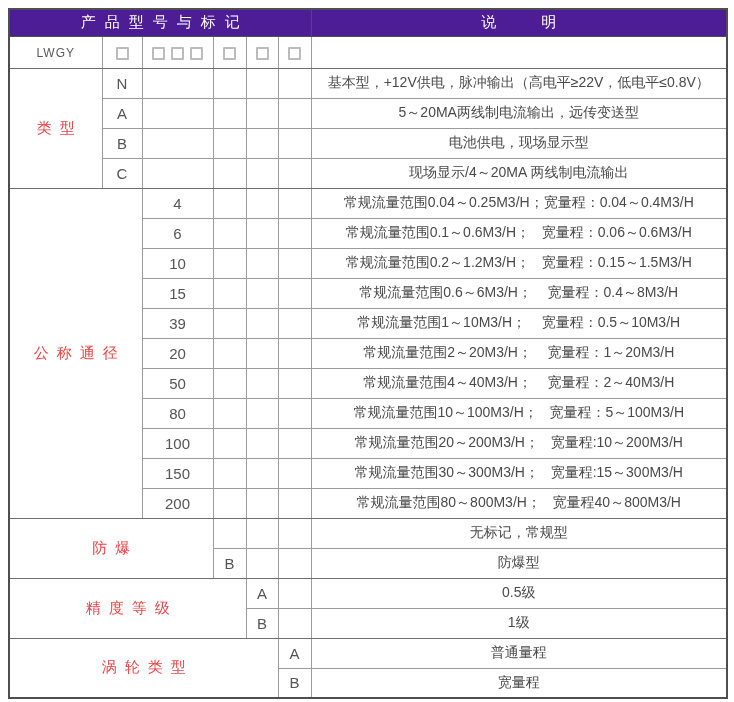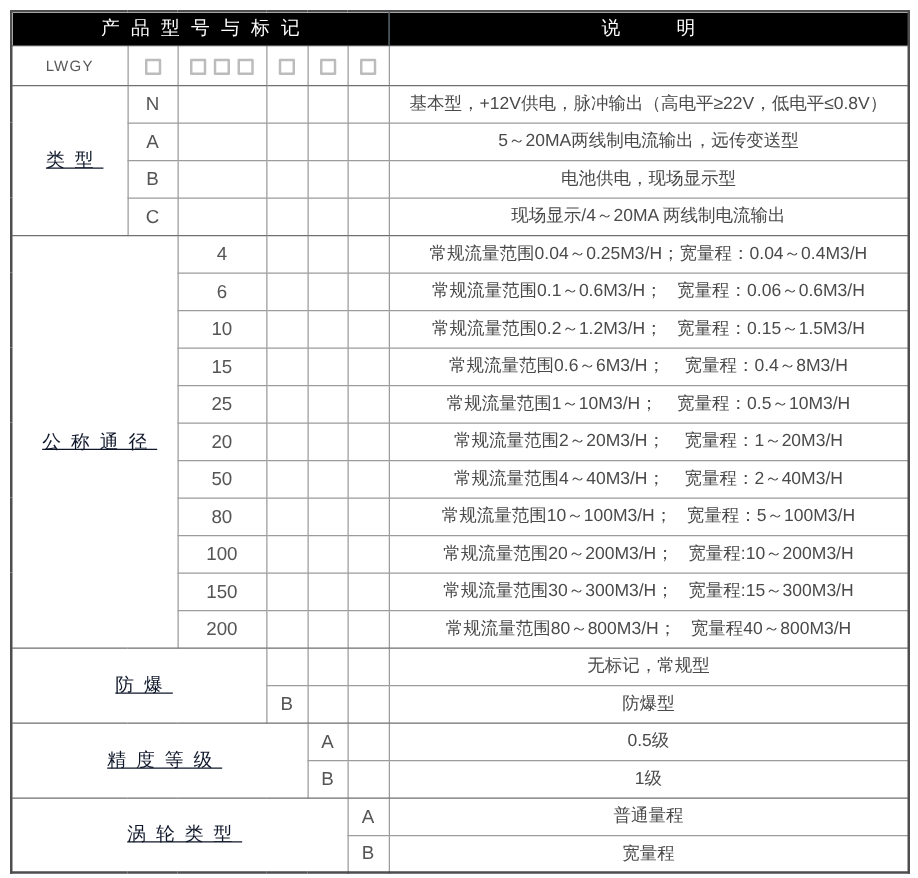--- a/index.html
+++ b/index.html
@@ -14,30 +14,30 @@
     border:2px solid #4e4e50;
   }
   td{
     border:1px solid #9c9c9c;
     text-align:center;vertical-align:middle;
     font-size:14px;padding:0;overflow:hidden;
   }
   tr{height:30px;}
   tr.hdr{height:27px;}
   tr.hdr td{
-    background:#000000;color:#ffffff;font-size:15px;
+    background:#4c1d95;color:#ffffff;font-size:15px;
     border-bottom:1px solid #4e4e50;
   }
   tr.hdr td.hleft{border-right:1px solid #44545a;}
   .hdr-left-text{letter-spacing:9px;padding-left:9px;}
   .hdr-right-text{letter-spacing:45px;padding-left:45px;font-family:Liberation Serif, serif;}
   tr.model-row{height:32px;}
   .model{font-size:12px;letter-spacing:1px;color:#595959;}
   .code{font-size:15px;color:#555555;}
-  .label{font-size:15px;letter-spacing:8px;padding-left:8px;color:#0f172a;text-decoration:underline;}
+  .label{font-size:15px;letter-spacing:8px;padding-left:8px;color:#ef4444;}
   .desc{font-size:14px;white-space:pre;color:#4a4a4a;margin-top:28px;}
   tr.sec-end > td{border-bottom:1px solid #6f6f6f;}
   td.lbl-cell{border-bottom:1px solid #6f6f6f;}
   .box{
     display:inline-block;width:9px;height:9px;
     border:2px solid #bcbcbc;background:#fff;
     vertical-align:middle;border-radius:1px;
   }
   .boxes3 .box{margin:0 3px;}
 </style>
@@ -133,21 +133,21 @@
     <td class="desc">常规流量范围0.2～1.2M3/H；   宽量程：0.15～1.5M3/H</td>
   </tr>
   <tr>
     <td class="code">15</td>
     <td></td>
           <td></td>
           <td></td>
     <td class="desc">常规流量范围0.6～6M3/H；    宽量程：0.4～8M3/H</td>
   </tr>
   <tr>
-    <td class="code">25</td>
+    <td class="code">39</td>
     <td></td>
           <td></td>
           <td></td>
     <td class="desc">常规流量范围1～10M3/H；    宽量程：0.5～10M3/H</td>
   </tr>
   <tr>
     <td class="code">20</td>
     <td></td>
           <td></td>
           <td></td>

